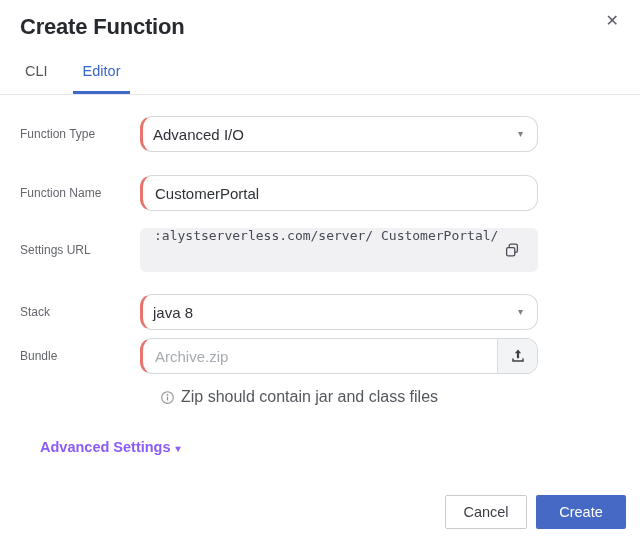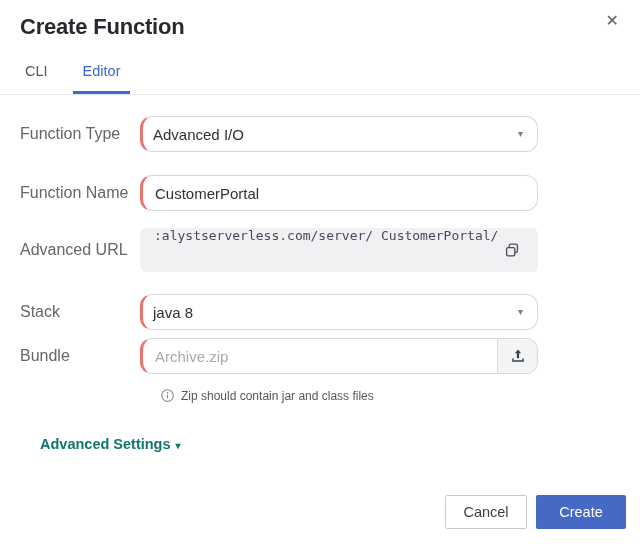--- a/index.html
+++ b/index.html
@@ -15,21 +15,21 @@
 
   
   .tabs-bar { margin-top:17px; border-bottom:1px solid #e8e8ea; padding-left:15px; display:flex; }
   .tab { padding:6px 10px 12px 10px; margin-right:15px; font-size:14.5px; color:#54575e;
          cursor:pointer; border-bottom:3px solid transparent; }
   .tab.active { color:#3a66c8; border-bottom-color:#4068c6; }
 
   
   .form { padding:21px 20px 0 20px; }
   .row { display:flex; align-items:center; width:518px; }
-  .row-label { width:120px; font-size:16px; color:#63666c; flex:none; }
+  .row-label { width:120px; font-size:12px; color:#63666c; flex:none; }
   .field { flex:1; height:36px; border:1px solid #d6d8dc; border-radius:12px;
            display:flex; align-items:center; background:#fff; position:relative; }
   .field.required { border-left:3px solid #e8756c; }
   .field .value { font-size:15px; color:#2e3137; padding-left:10px; }
   .select { cursor:pointer; }
   .caret { position:absolute; right:14px; top:50%; transform:translateY(-58%);
            font-size:10px; color:#7c7f85; pointer-events:none; }
   input.text-input { width:100%; height:100%; border:0; outline:none; background:transparent;
            font-size:15px; color:#2e3137; padding:0 12px; font-family:"Liberation Sans",sans-serif; }
   input.text-input::placeholder { color:#a6abb1; }
@@ -47,24 +47,24 @@
   .copy-btn { margin-left:6px; cursor:pointer; display:flex; align-items:center; flex:none; }
 
   
   .bundle-field { padding-right:0; overflow:hidden; }
   .upload-btn { position:absolute; right:0; top:0; bottom:0; width:40px; background:#f3f4f6;
                 border-left:1px solid #d9dbde; border-radius:0 4px 4px 0; cursor:pointer;
                 display:flex; align-items:center; justify-content:center; }
 
   
   .note { margin:14px 0 0 140px; display:flex; align-items:center; gap:6px; }
-  .note-text { font-size:12px; color:#54575d; }
+  .note-text { font-size:16px; color:#54575d; }
 
   
-  .advanced { margin:33px 0 0 20px; font-size:14.5px; font-weight:700; color:#0f766e;
+  .advanced { margin:33px 0 0 20px; font-size:14.5px; font-weight:700; color:#8b5cf6;
               cursor:pointer; display:inline-flex; align-items:center; gap:5px; }
   .advanced .adv-caret { font-size:10px; transform:translateY(1px); }
 
   
   .footer { position:absolute; right:14px; bottom:21px; display:flex; gap:9px; }
   .btn { height:34px; font-size:14.5px; border-radius:2px; cursor:pointer; border:0;
          display:flex; align-items:center; justify-content:center;
          font-family:"Liberation Sans",sans-serif; }
   .btn-cancel { width:82px; background:#fff; border:1px solid #c9cbcf; color:#3b3e44; }
   .btn-create { width:90px; background:#4569c4; color:#ffffff; }
@@ -97,21 +97,21 @@
     </div>
 
     <div class="row row-name">
       <div class="row-label">Function Name</div>
       <div class="field required">
         <input class="text-input" type="text" value="CustomerPortal" style="">
       </div>
     </div>
 
     <div class="row row-url">
-      <div class="row-label">Advanced URL</div>
+      <div class="row-label">Settings URL</div>
       <div class="url-box">
         <span class="url-text">:alystserverless.com/server/ CustomerPortal/</span>
         <span class="copy-btn">
           <svg width="16" height="16" viewBox="0 0 16 16">
             <rect x="5.2" y="2.2" width="8.2" height="8.2" rx="1.6" fill="none" stroke="#4a4d55" stroke-width="1.3"></rect>
             <rect x="2.6" y="5.6" width="8.2" height="8.2" rx="1.6" fill="#f1f1f4" stroke="#4a4d55" stroke-width="1.3"></rect>
           </svg>
         </span>
       </div>
     </div>

